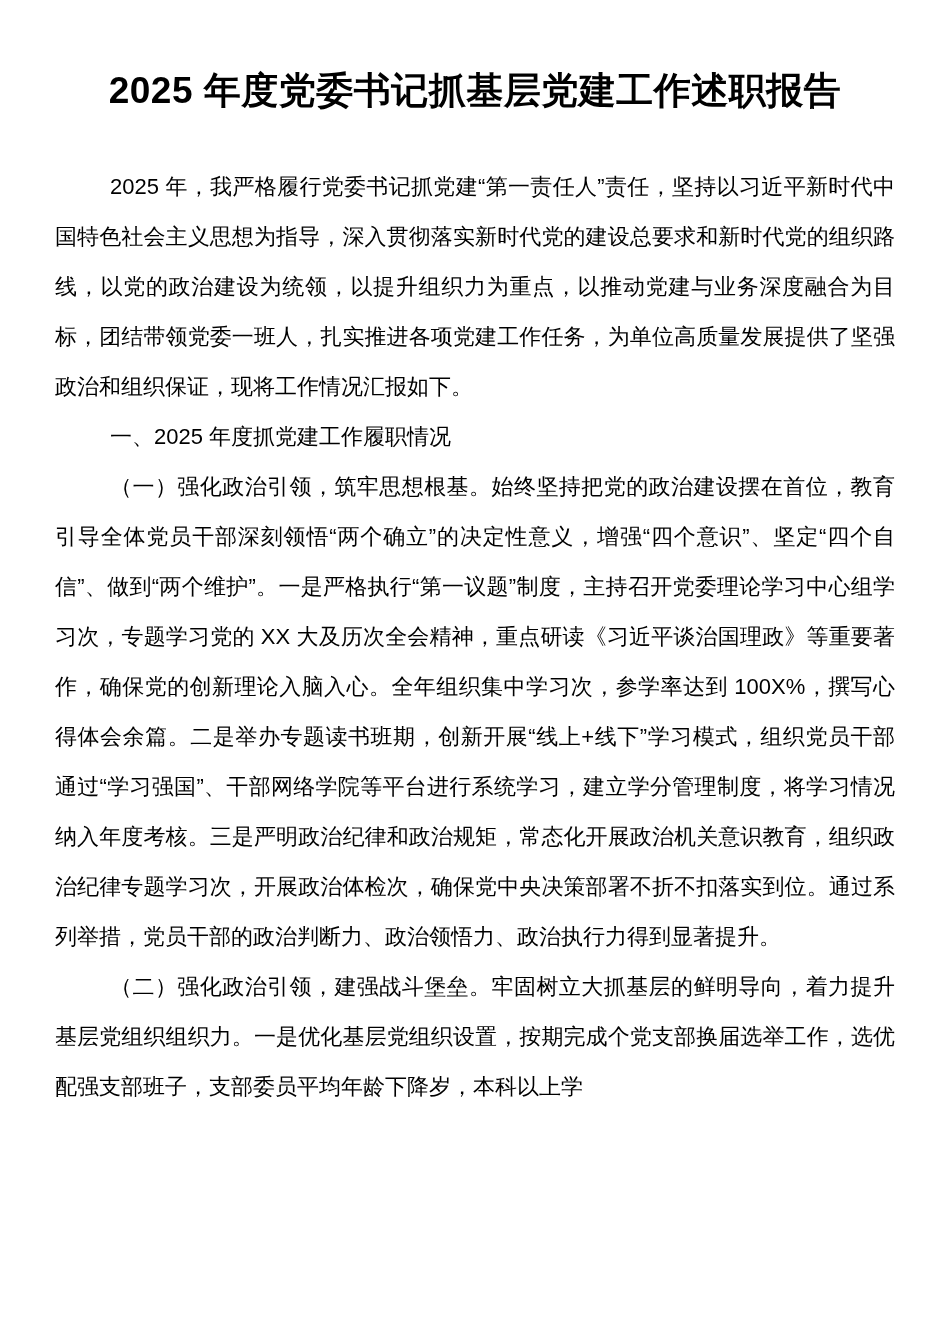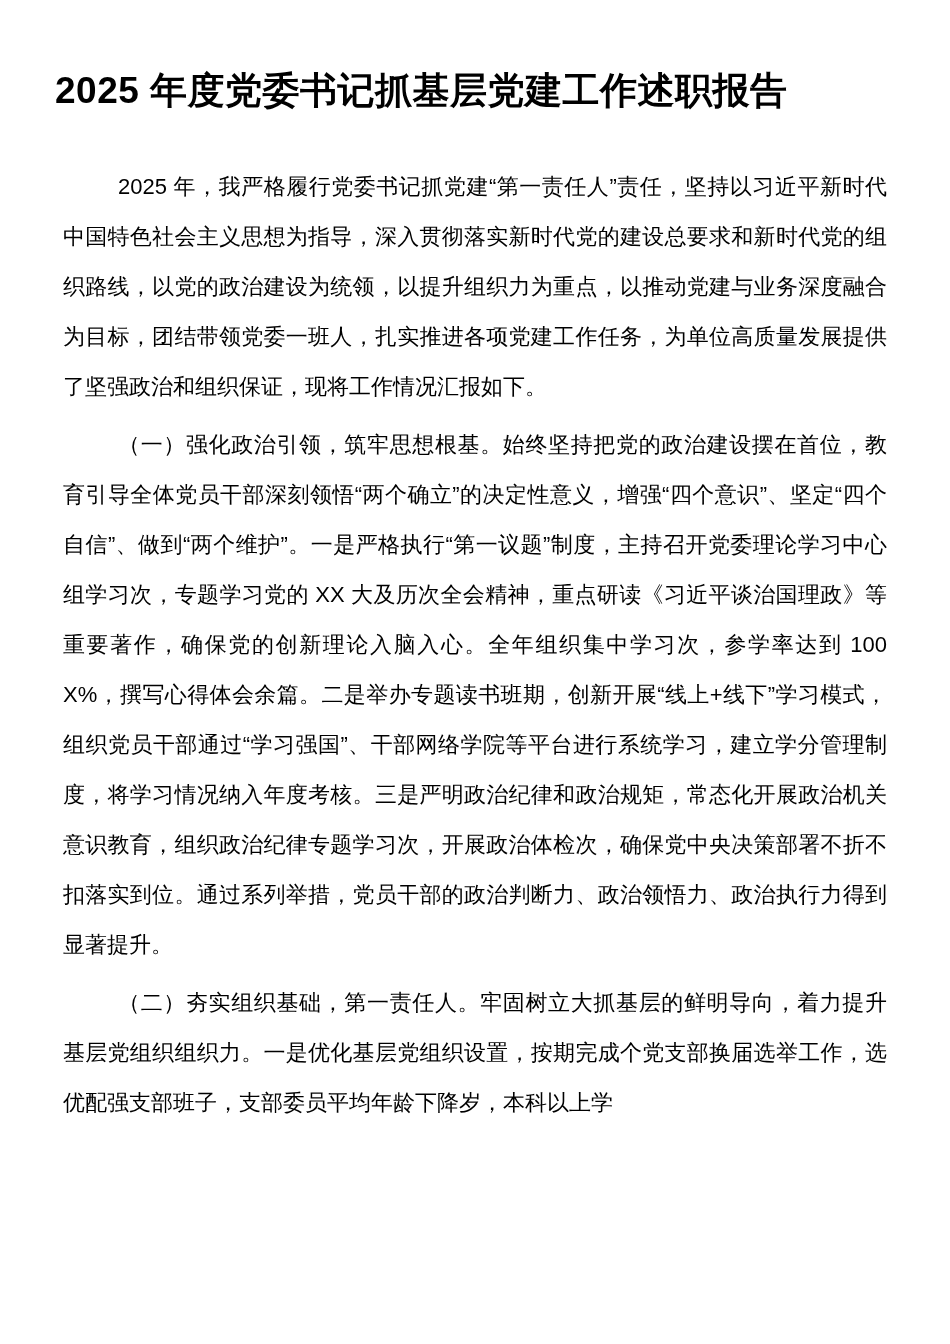--- a/index.html
+++ b/index.html
@@ -17,41 +17,42 @@
     overflow: hidden;
     font-family: "Liberation Sans", "DejaVu Sans", sans-serif;
   }
   .content {
     padding: 0 55px 0 55px;
   }
   .doc-title {
     font-size: 37px;
     font-weight: 600;
     line-height: 50px;
-    text-align: left;
+    text-align: center;
     margin: 66px 0 46px 0;
     letter-spacing: 0.5px;
   }
   .para {
     font-size: 22px;
     line-height: 50px;
     text-align: justify;
     text-indent: 55px;
-    margin: 8px;
+    margin: 0;
     word-break: break-all;
   }
   .para span.bold {
     font-weight: normal;
   }
 </style>
 </head>
 <body>
 
 <div class="page">
   <div class="content">
     <h1 class="doc-title">2025 年度党委书记抓基层党建工作述职报告</h1>
     <div>
         <p class="para"><span class="">2025 年，我严格履行党委书记抓党建“第一责任人”责任，坚持以习近平新时代中国特色社会主义思想为指导，深入贯彻落实新时代党的建设总要求和新时代党的组织路线，以党的政治建设为统领，以提升组织力为重点，以推动党建与业务深度融合为目标，团结带领党委一班人，扎实推进各项党建工作任务，为单位高质量发展提供了坚强政治和组织保证，现将工作情况汇报如下。</span></p>
+        <p class="para"><span class="">一、2025 年度抓党建工作履职情况</span></p>
         <p class="para"><span class="">（一）强化政治引领，筑牢思想根基。始终坚持把党的政治建设摆在首位，教育引导全体党员干部深刻领悟“两个确立”的决定性意义，增强“四个意识”、坚定“四个自信”、做到“两个维护”。</span><span class="bold">一是</span><span class="">严格执行“第一议题”制度，主持召开党委理论学习中心组学习次，专题学习党的 XX 大及历次全会精神，重点研读《习近平谈治国理政》等重要著作，确保党的创新理论入脑入心。全年组织集中学习次，参学率达到 100X%，撰写心得体会余篇。</span><span class="bold">二是</span><span class="">举办专题读书班期，创新开展“线上+线下”学习模式，组织党员干部通过“学习强国”、干部网络学院等平台进行系统学习，建立学分管理制度，将学习情况纳入年度考核。</span><span class="bold">三是</span><span class="">严明政治纪律和政治规矩，常态化开展政治机关意识教育，组织政治纪律专题学习次，开展政治体检次，确保党中央决策部署不折不扣落实到位。通过系列举措，党员干部的政治判断力、政治领悟力、政治执行力得到显著提升。</span></p>
-        <p class="para"><span class="">（二）夯实组织基础，第一责任人。牢固树立大抓基层的鲜明导向，着力提升基层党组织组织力。</span><span class="bold">一是</span><span class="">优化基层党组织设置，按期完成个党支部换届选举工作，选优配强支部班子，支部委员平均年龄下降岁，本科以上学</span></p>
+        <p class="para"><span class="">（二）强化政治引领，建强战斗堡垒。牢固树立大抓基层的鲜明导向，着力提升基层党组织组织力。</span><span class="bold">一是</span><span class="">优化基层党组织设置，按期完成个党支部换届选举工作，选优配强支部班子，支部委员平均年龄下降岁，本科以上学</span></p>
       </div>
   </div>
 </div>
 
 </body></html>

